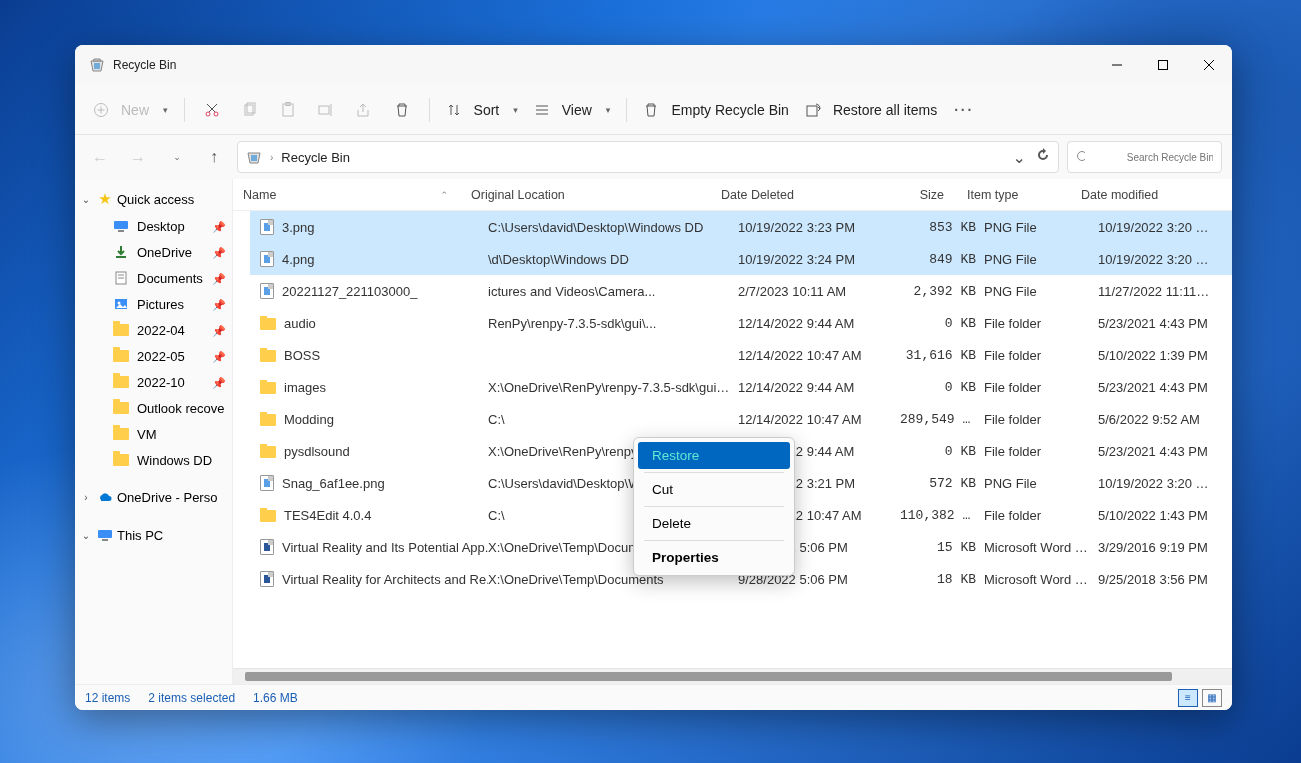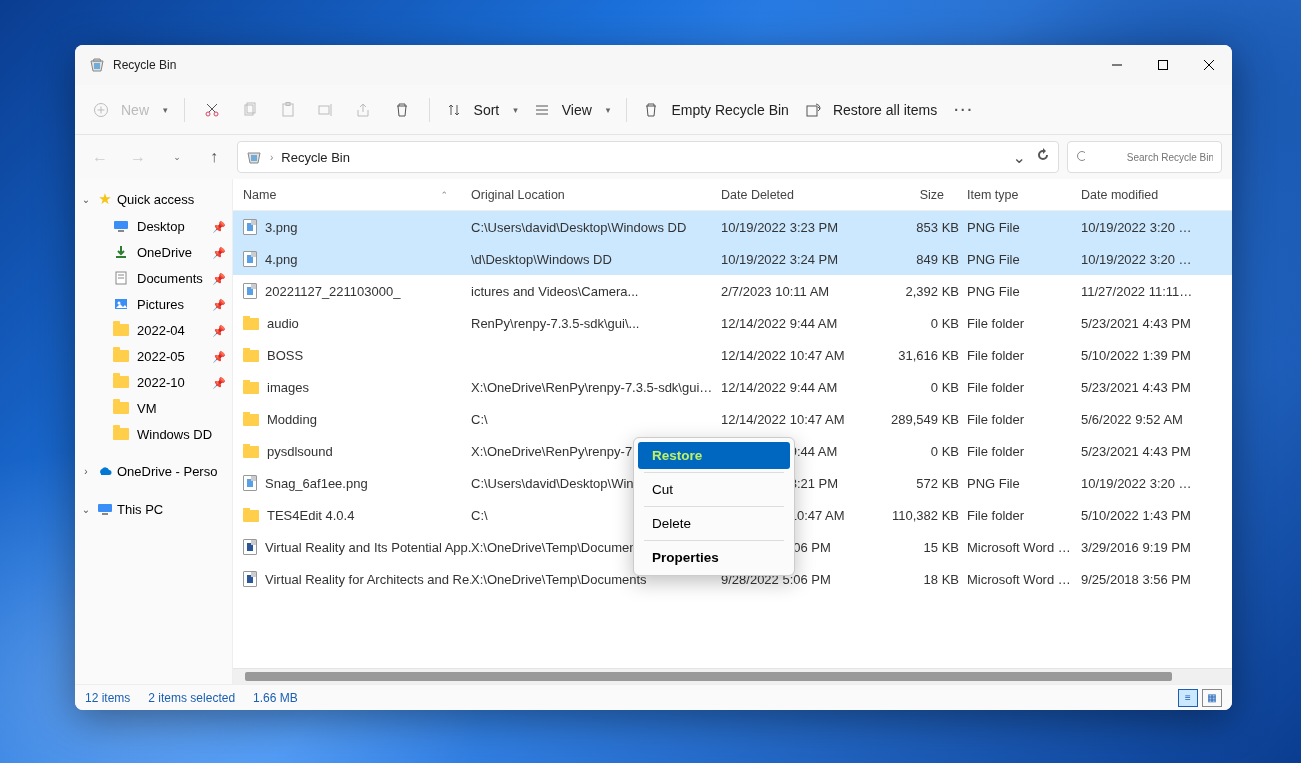--- a/index.html
+++ b/index.html
@@ -37,40 +37,40 @@
 .sb-item .pin { position: absolute; right: 6px; color: #888; font-size: 11px; }
 .ic { width: 16px; height: 16px; display:inline-flex; align-items:center; justify-content:center; }
 .star { color:#f5c518; font-size:15px;}
 .folder-ic { width:16px; height:12px; background:#ffcf4b; border-radius:1px; position:relative;}
 .folder-ic::before{content:"";position:absolute;top:-3px;left:0;width:7px;height:3px;background:#ffcf4b;border-radius:1px 1px 0 0;}
 .main { flex: 1; display: flex; flex-direction: column; min-width: 0; position:relative;}
 .cols { display: grid; grid-template-columns: 228px 250px 162px 84px 114px 122px; align-items: center; height: 32px; border-bottom: 1px solid #eee; font-size: 12.5px; color: #444; padding-left:10px;}
 .cols .ch { padding-right: 23px; display:flex; align-items:center; gap:6px; cursor:pointer;}
 .cols .ch.size { justify-content: flex-end; }
 .list { flex: 1; overflow: hidden auto; font-size: 13px; }
-.row { display: grid; grid-template-columns: 228px 250px 162px 84px 114px 122px; align-items: center; height: 32px; padding-left:10px; cursor:pointer;}
+.row { display: grid; grid-template-columns: 228px 250px 162px 84px 114px 122px; align-items: center; height: 32px; padding-left:10px; cursor:pointer;margin-left:17px;}
 .row.sel { background: #cce8ff; }
 .row .cell { white-space: nowrap; overflow: hidden; text-overflow: ellipsis; padding-right: 8px; color: #333; }
-.row .cell.size { text-align: right; }
+.row .cell.size { text-align: right; font-family: Liberation Mono, monospace; }
 .row .name { display: flex; align-items: center; gap: 8px; }
 .file-ic{width:14px;height:16px;background:#fff;border:1px solid #999;border-radius:1px;position:relative;flex-shrink:0;}
 .file-ic::after{content:"";position:absolute;top:0;right:0;width:5px;height:5px;background:#ccc;}
 .file-ic.img::before{content:"";position:absolute;inset:3px;background:#5aa0e6;}
 .file-ic.doc::before{content:"";position:absolute;inset:3px;background:#2b579a;}
 .folder-ic2{width:16px;height:12px;background:#ffcf4b;border-radius:1px;position:relative;flex-shrink:0;margin-top:2px;}
 .folder-ic2::before{content:"";position:absolute;top:-3px;left:0;width:7px;height:3px;background:#ffcf4b;border-radius:1px 1px 0 0;}
 .scrollbar-h { height: 16px; background:#f0f0f0; border-top:1px solid #e5e5e5; position:relative;}
 .scrollbar-h .thumb{position:absolute;left:12px;right:60px;top:3px;height:9px;background:#999;border-radius:2px;}
 .status { height: 26px; display: flex; align-items: center; padding: 0 10px; font-size: 12px; color: #1a5fb4; gap: 18px; border-top:1px solid #eee; background:#fafafa;}
 .status .right { margin-left: auto; display:flex; gap:4px;}
 .view-toggle{width:20px;height:18px;border:1px solid #888;display:flex;align-items:center;justify-content:center;font-size:10px;cursor:pointer;}
 .view-toggle.active{background:#cce8ff;border-color:#1a5fb4;}
 .context-menu { position: absolute; left: 400px; top: 258px; width: 162px; background: #fbfbfb; border: 1px solid #ccc; border-radius: 6px; box-shadow: 0 6px 20px rgba(0,0,0,0.25); padding: 4px; font-size: 13.5px; z-index: 50;}
 .cm-item { padding: 6px 14px; border-radius: 3px; cursor:pointer;}
-.cm-item.hover { background: #0067c0; color: #bef264; font-weight: bold; }
+.cm-item.hover { background: #0067c0; color: #5eead4; }
 .cm-sep { height: 1px; background: #ddd; margin: 3px 6px; }
 .cm-item.bold { font-weight: 600; }
 svg{display:block;}
 </style>
 </head>
 <body>
 <div class="swirl"></div>
 
 <div class="window">
 
@@ -285,20 +285,26 @@
             <span class="ic">
               <div class="folder-ic"></div>
             </span>
             <span>2022-10</span>
             <span class="pin">📌</span>
           </div>
           <div class="sb-item">
             <span class="ic">
               <div class="folder-ic"></div>
             </span>
+            <span>Outlook recove</span>
+          </div>
+          <div class="sb-item">
+            <span class="ic">
+              <div class="folder-ic"></div>
+            </span>
             <span>VM</span>
           </div>
           <div class="sb-item">
             <span class="ic">
               <div class="folder-ic"></div>
             </span>
             <span>Windows DD</span>
           </div>
         </div>
       <div style="height:10px"></div>

